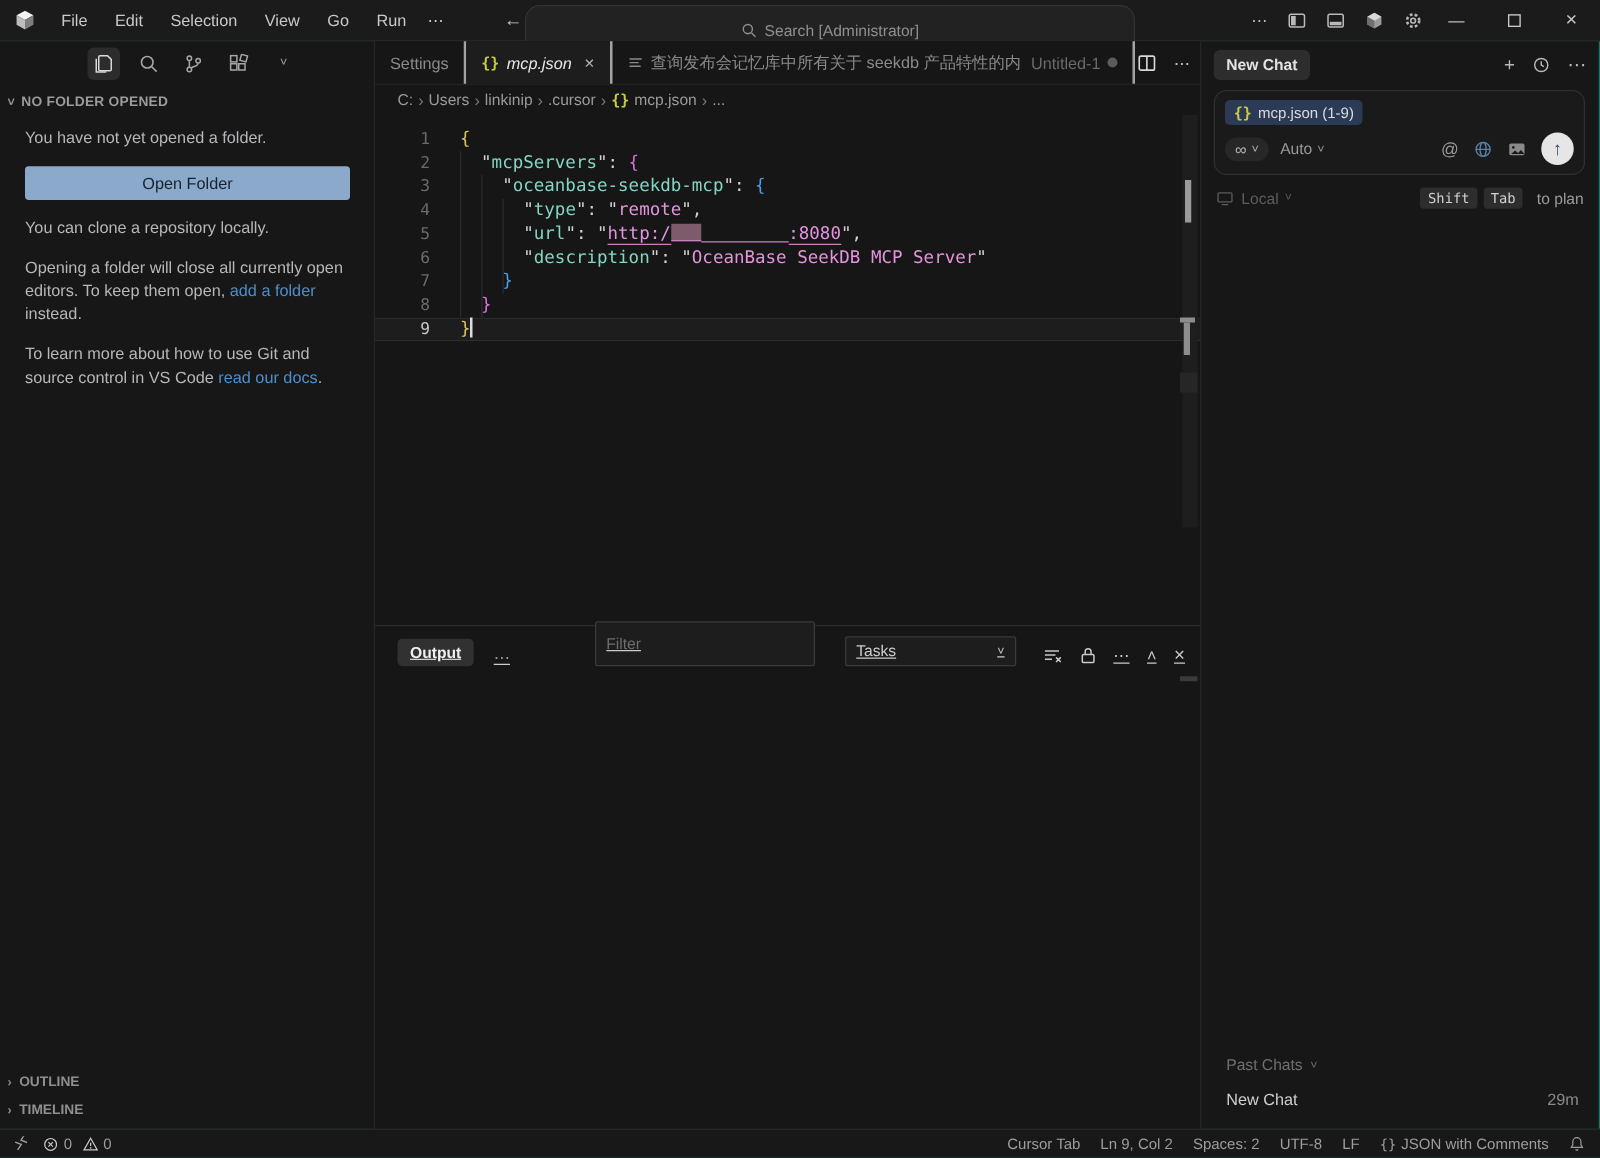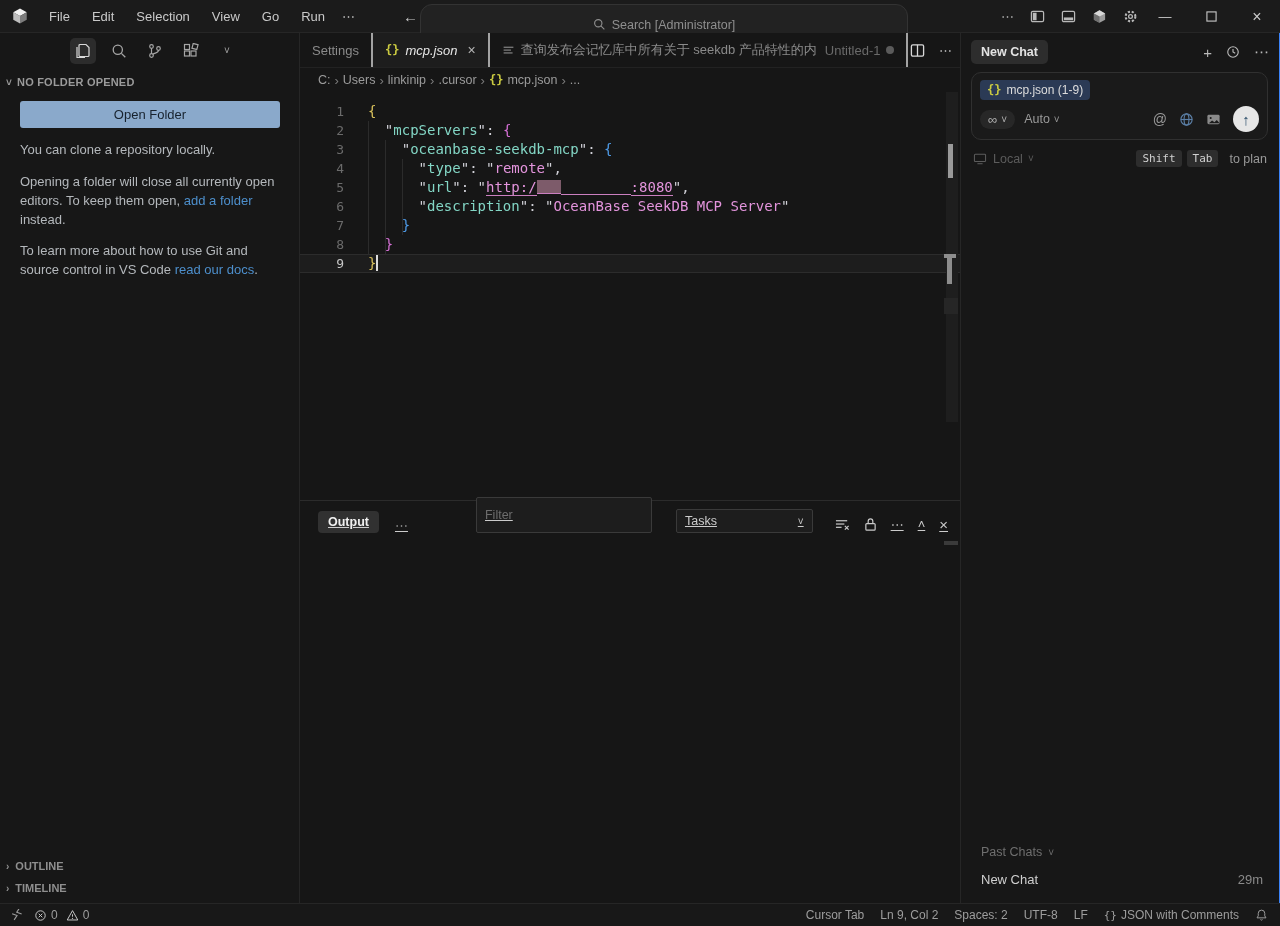--- a/index.html
+++ b/index.html
@@ -1,18 +1,18 @@
 <!DOCTYPE html>
 <html><head>
 <meta charset="utf-8">
 <style>
   * { margin:0; padding:0; box-sizing:border-box; }
   html,body { width:1280px; height:926px; background:#111; overflow:hidden; }
   body { font-family:"Liberation Sans", sans-serif; color:#cccccc; font-size:13px; }
-  .window { position:relative; width:1280px; height:926px; background:#3b82f6; }
+  .window { position:relative; width:1280px; height:926px; background:#0f766e; }
 
   
   .titlebar { position:absolute; top:0; left:0; right:0; height:33px; background:#1b1b1b; border-bottom:1px solid #262626; display:flex; align-items:center; }
   .logo { width:40px; display:flex; justify-content:center; }
   .menus { display:flex; gap:4px; }
   .menu-item { padding:3px 9px; border-radius:4px; color:#c9c9c9; font-size:13px; cursor:default; }
   .menu-overflow { padding:3px 8px; color:#c9c9c9; }
   .nav-arrows { display:flex; gap:10px; margin-left:40px; font-size:15px; }
   .arrow-back { color:#c9c9c9; } .arrow-fwd { color:#545454; }
   .search-box { position:absolute; left:420px; top:4px; width:488px; height:41px; background:#222222; border:1px solid #333333; border-radius:12px; display:flex; align-items:center; justify-content:center; gap:6px; color:#8f8f8f; font-size:12.5px; }
@@ -221,20 +221,21 @@
         <div class="act-icon">
             <span class="chev">˅</span>
           </div>
       </div>
 
       <div class="side-section">
         <div class="section-header">
           <span class="chev">˅</span>
           <span>NO FOLDER OPENED</span>
         </div>
+        <div class="side-text">You have not yet opened a folder.</div>
         <button class="side-btn">Open Folder</button>
         <div class="side-text">You can clone a repository locally.</div>
         <div class="side-text"><span>Opening a folder will close all currently open editors. To keep them open, </span><span class="side-link">add a folder</span><span> instead.</span></div>
         <div class="side-text"><span>To learn more about how to use Git and source control in VS Code </span><span class="side-link">read our docs</span><span>.</span></div>
       </div>
 
       <div class="bottom-sections">
         <div class="bottom-row">
           <span class="chev">›</span>
           <span>OUTLINE</span>

